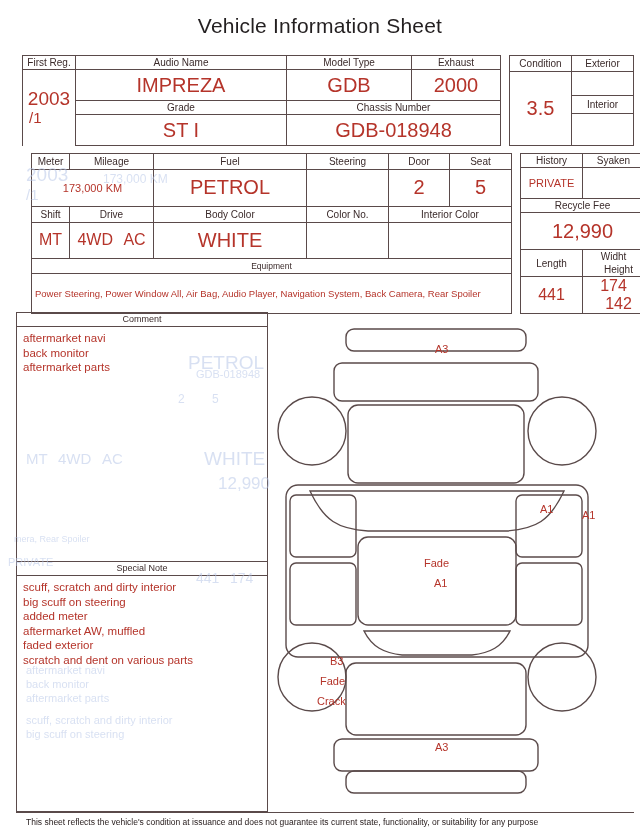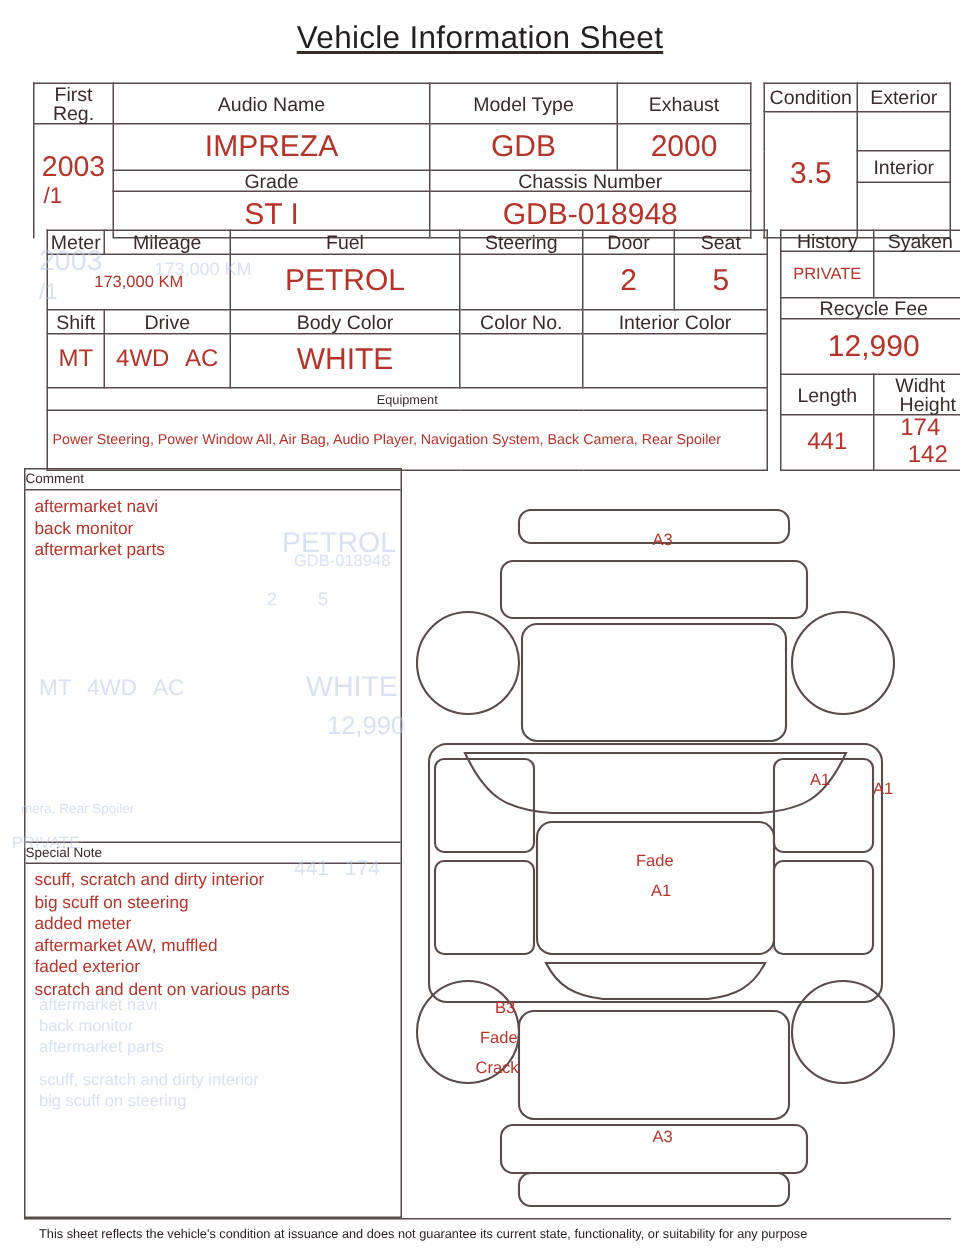--- a/index.html
+++ b/index.html
@@ -13,21 +13,20 @@
     font-family: "Liberation Sans", sans-serif;
     color: #3a2a2a;
     position: relative;
     overflow: hidden;
   }
   .sheet {
     position: relative;
     width: 640px;
     height: 835px;
     box-sizing: border-box;
-    text-decoration: underline;
   }
   .title {
     text-align: center;
     font-size: 21px;
     color: #231f20;
     padding-top: 14px;
     padding-bottom: 10px;
     letter-spacing: 0.2px;
   }
 
@@ -36,21 +35,21 @@
     border-collapse: collapse;
     table-layout: fixed;
   }
   td {
     border: 1px solid #5a4a4a;
     vertical-align: middle;
     text-align: center;
     padding: 0;
   }
   .hdr {
-    font-size: 13px;
+    font-size: 10px;
     color: #3a2a2a;
     height: 13px;
     line-height: 13px;
   }
   .val-lg {
     color: #b5342a;
     font-size: 20px;
     font-weight: 400;
   }
   .val-md {
@@ -122,20 +121,21 @@
     position: absolute;
     left: 16px;
     top: 312px;
     width: 252px;
     height: 500px;
     border: 1px solid #5a4a4a;
     box-sizing: border-box;
   }
   .panel-hdr {
     font-size: 9px;
+    text-align: center;
     border-bottom: 1px solid #5a4a4a;
     height: 13px;
     line-height: 13px;
     color: #3a2a2a;
   }
   .panel-body {
     color: #b5342a;
     font-size: 11.5px;
     line-height: 14.5px;
     padding: 4px 6px;
@@ -157,21 +157,21 @@
     color: #2a2020;
     padding-top: 4px;
     text-align: left;
     padding-left: 10px;
   }
 
   
   .diagram {
     position: absolute;
     left: 272px;
-    top: 316px;
+    top: 305px;
     width: 362px;
     height: 500px;
   }
   .diagram svg { display: block; }
   .dmark {
     position: absolute;
     color: #b5342a;
     font-size: 11px;
   }
 

